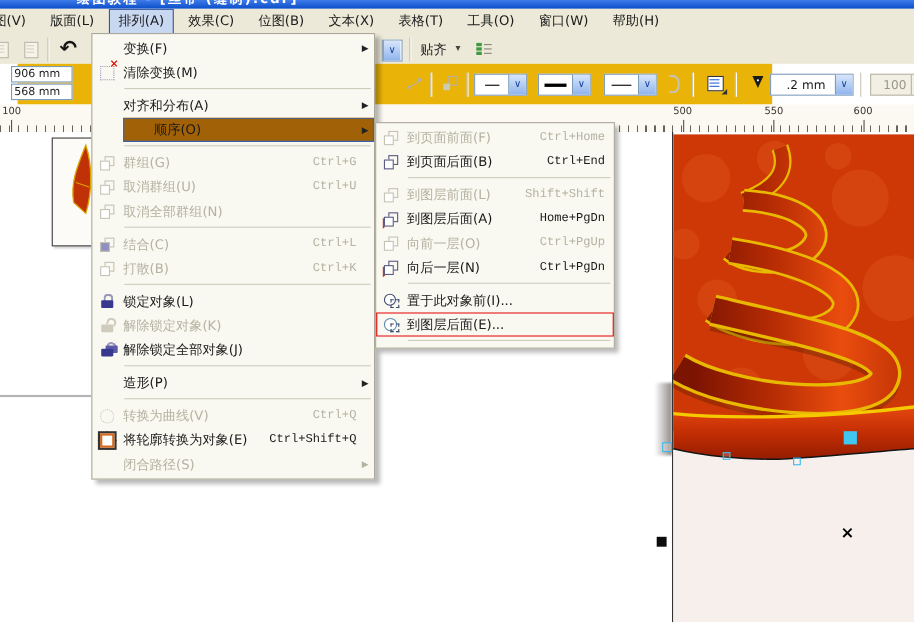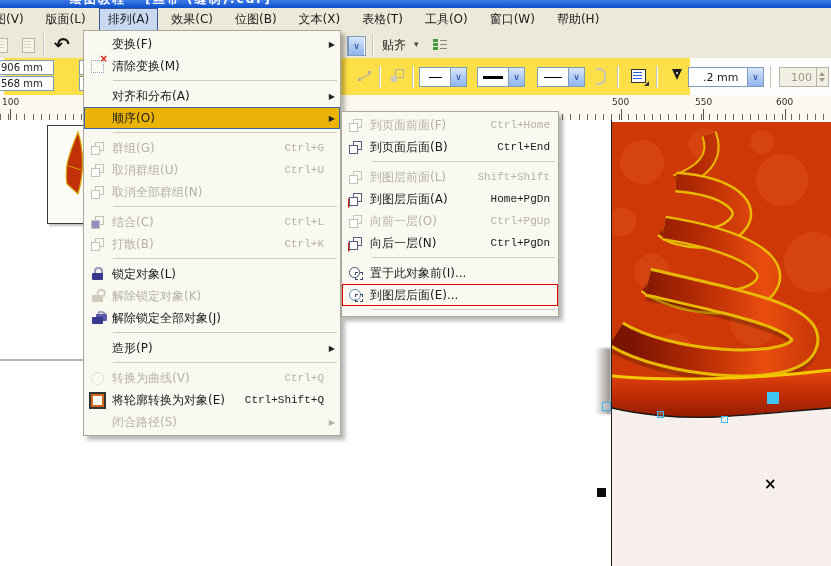--- a/index.html
+++ b/index.html
@@ -14,21 +14,21 @@
 
   
   .menubar{position:absolute;left:0;top:8px;width:831px;height:22px;background:#ece9d8;
            display:flex;align-items:center;overflow:hidden;}
   .menubar .item{padding:3px 9px;margin:0 2px;white-space:nowrap;}
   .menubar .item.first{margin-left:-27px;}
   .menubar .item.active{background:#c9d8f1;border:1px solid #39569a;padding:2px 8px;text-align:right;}
 
   
   .toolbar{position:absolute;left:0;top:30px;width:831px;height:28px;background:#ece9d8;}
-  .propbar{position:absolute;left:4px;top:58px;width:686px;height:37px;background:#fde047;}
+  .propbar{position:absolute;left:16px;top:58px;width:686px;height:37px;background:#eab308;}
   .vsep{position:absolute;width:0;height:22px;border-left:1px solid #c9c5b4;border-right:1px solid #fff;}
   .tb-doc{position:absolute;width:11px;height:13px;border:1px solid #b9b6a7;background:#f6f4e8;}
   .tb-doc::after{content:"";position:absolute;left:1px;top:2px;width:7px;height:1px;background:#d6d3c4;
                  box-shadow:0 3px 0 #d6d3c4,0 6px 0 #d6d3c4;}
   .undo{position:absolute;font-size:19px;font-weight:bold;color:#151515;line-height:1;}
   .combo{position:absolute;display:flex;align-items:center;border:1px solid #7f9db9;background:#fff;height:18px;}
   .combo .sample{display:flex;align-items:center;justify-content:center;flex:1;}
   .combo .cbtn{width:15px;align-self:stretch;background:linear-gradient(#d8e6fb,#8fb4ec);
                border-left:1px solid #7f9db9;color:#16409a;font-size:9px;
                display:flex;align-items:center;justify-content:center;}
@@ -99,21 +99,21 @@
   .menu-main{left:83px;top:30px;width:256px;}
   .menu-sub{left:341px;top:111px;width:216px;z-index:21;}
   .mi{display:flex;align-items:center;height:22px;position:relative;}
   .mi .ico{flex:0 0 27px;display:flex;justify-content:center;align-items:center;height:100%;}
   .mi .lbl{white-space:nowrap;padding-left:1px;}
   .mi .sc{margin-left:auto;font-family:"Liberation Mono","DejaVu Sans Mono",monospace;
           font-size:11px;padding-right:16px;white-space:nowrap;}
   .menu-sub .mi .sc{padding-right:8px;padding-left:23px;}
   .mi .arr{position:absolute;right:5px;top:50%;transform:translateY(-50%);font-size:8px;color:#222;}
   .mi.disabled .lbl,.mi.disabled .sc,.mi.disabled .arr{color:#b6b2a2;}
-  .mi.selected{background:#eab308;box-shadow:inset 0 0 0 1px #3b63a8;}
+  .mi.selected{background:#a16207;box-shadow:inset 0 0 0 1px #3b63a8;margin-left:28px;}
   .mi.red-outline{box-shadow:inset 0 0 0 1px #e60000;}
   .msep{height:1px;background:#cfccbc;margin:3px 3px 4px 29px;}
 
   
   .icbox{position:relative;width:15px;height:15px;}
   .ic-squares::before{content:"";position:absolute;right:1px;top:1px;width:7px;height:7px;
                       border:1px solid currentColor;}
   .ic-squares::after{content:"";position:absolute;left:1px;bottom:1px;width:7px;height:7px;
                      border:1px solid currentColor;background:#fff;}
   .c-dis{color:#c6c3b4;}

